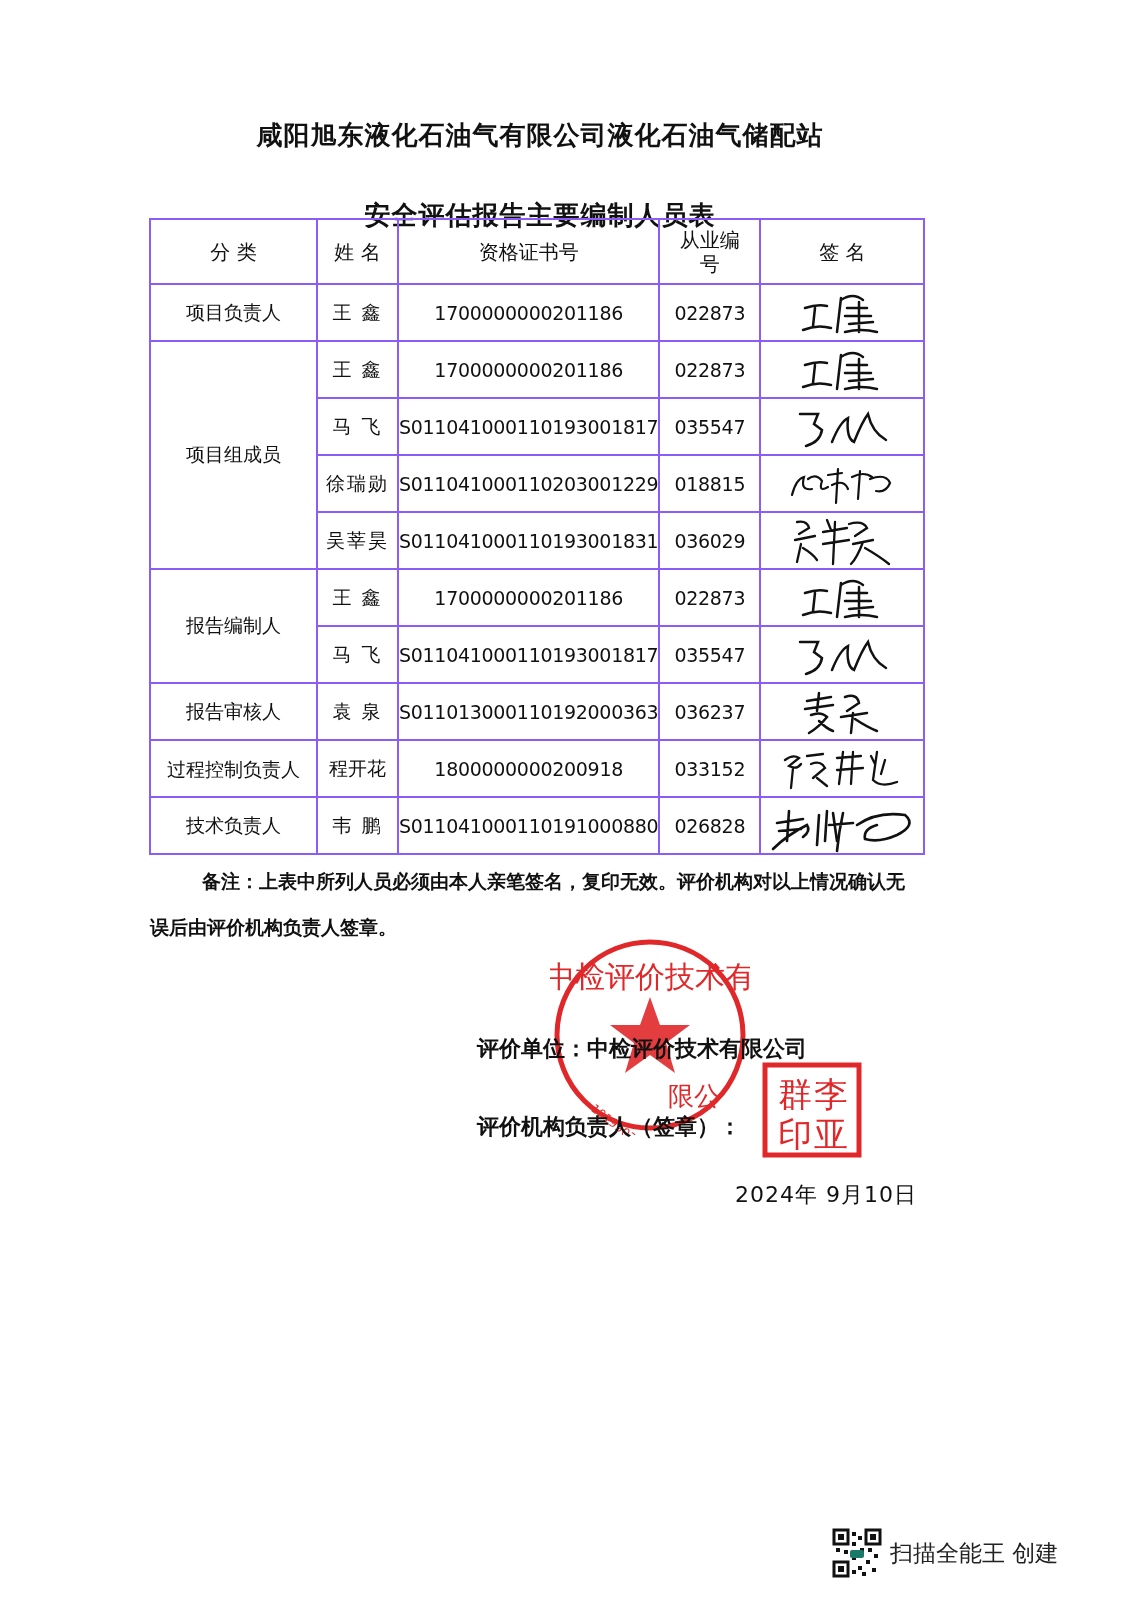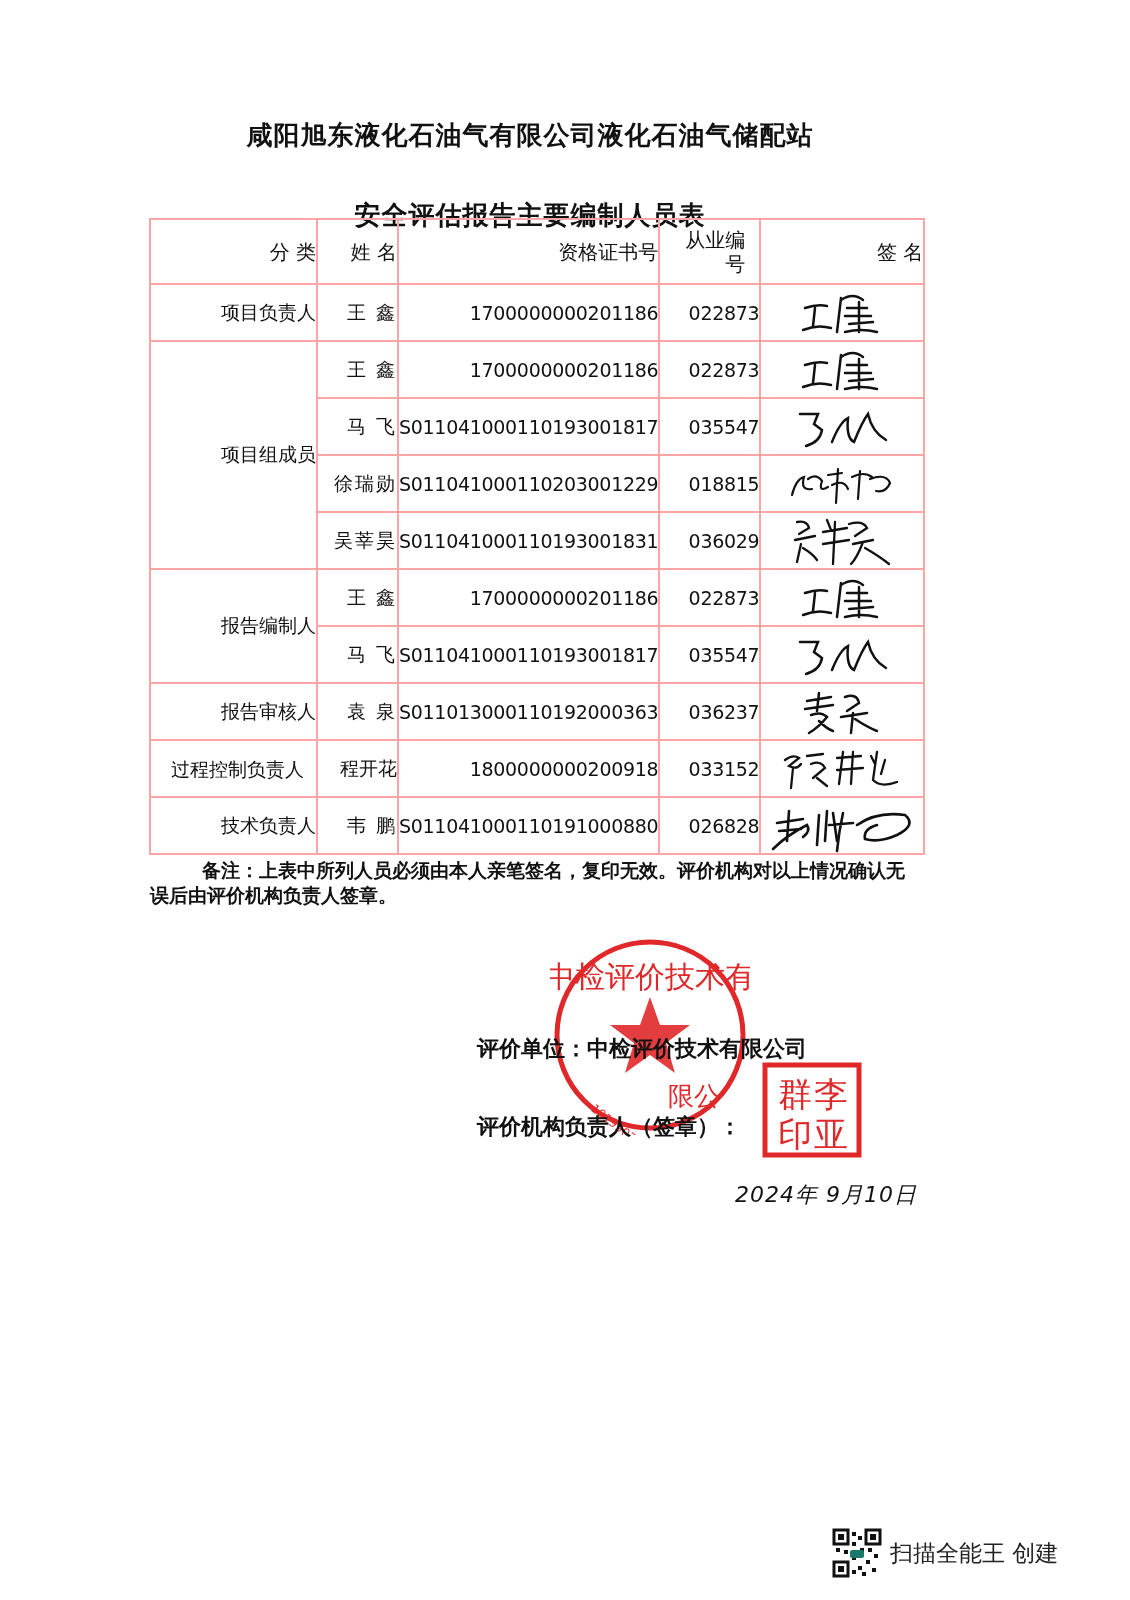--- a/index.html
+++ b/index.html
@@ -2,59 +2,59 @@
 <html><head>
   <meta charset="utf-8">
   <style>
     html, body { margin:0; padding:0; }
     body {
       width:1130px; height:1600px; background:#ffffff; position:relative;
       font-family:"DejaVu Serif","Liberation Serif",serif; color:#111;
       overflow:hidden;
     }
     .title {
-      position:absolute; left:0; width:1060px; text-align:center;
+      position:absolute; left:10px; width:1060px; text-align:center;
       font-family:"DejaVu Sans","Liberation Sans",sans-serif;
       font-weight:bold; font-size:26px; letter-spacing:1px; color:#111;
     }
     .t1 { top:118px; }
     .t2 { top:172px;margin-top:26px; }
     table.staff {
       position:absolute; left:149px; top:218px; border-collapse:collapse;
       table-layout:fixed;
     }
     table.staff td, table.staff th {
-      border:2px solid #fca5a5; text-align:right; vertical-align:middle;
+      border:2px solid #8b5cf6; text-align:center; vertical-align:middle;
       padding:0; font-weight:normal; height:55px; font-size:19px;
       font-family:"DejaVu Sans","Liberation Sans",sans-serif;
     }
     table.staff th { font-size:20px; line-height:24px; }
     td.num { font-family:"Liberation Serif","DejaVu Serif",serif; font-size:21px; letter-spacing:-0.3px; }
     td.name { letter-spacing:2px; }
     td.sig { position:relative; }
     .sig-svg { display:block; margin:0 auto; }
     .note {
       position:absolute; left:150px; width:770px; top:858px;
       font-family:"DejaVu Sans","Liberation Sans",sans-serif; font-weight:bold;
-      font-size:19px; line-height:25px; text-indent:52px; color:#111;
+      font-size:19px; line-height:46px; text-indent:52px; color:#111;
     }
     .seal-round { position:absolute; left:550px; top:935px; width:200px; height:200px; }
     .seal-square { position:absolute; left:762px; top:1062px; width:100px; height:96px; }
     .unit {
       position:absolute; left:477px; top:1022px;
       font-family:"DejaVu Sans","Liberation Sans",sans-serif; font-weight:bold; font-size:22px;margin-top:12px;
     }
     .head {
       position:absolute; left:477px; top:1112px;
       font-family:Liberation Mono, monospace; font-weight:bold; font-size:22px;
     }
     .date {
       position:absolute; left:735px; top:1180px;
       font-family:"DejaVu Sans","Liberation Sans",sans-serif; font-size:22px;
-      font-style:italic; letter-spacing:1px;
+      letter-spacing:1px;
     }
     .watermark { position:absolute; left:832px; top:1528px; display:flex; align-items:center; gap:8px; }
     .wm-text { font-family:"DejaVu Sans","Liberation Sans",sans-serif; font-size:23px; color:#222;text-align:center; }
   </style>
 </head>
 <body>
 
 <div class="title t1">咸阳旭东液化石油气有限公司液化石油气储配站</div>
 <div class="title t2">安全评估报告主要编制人员表</div>
 

